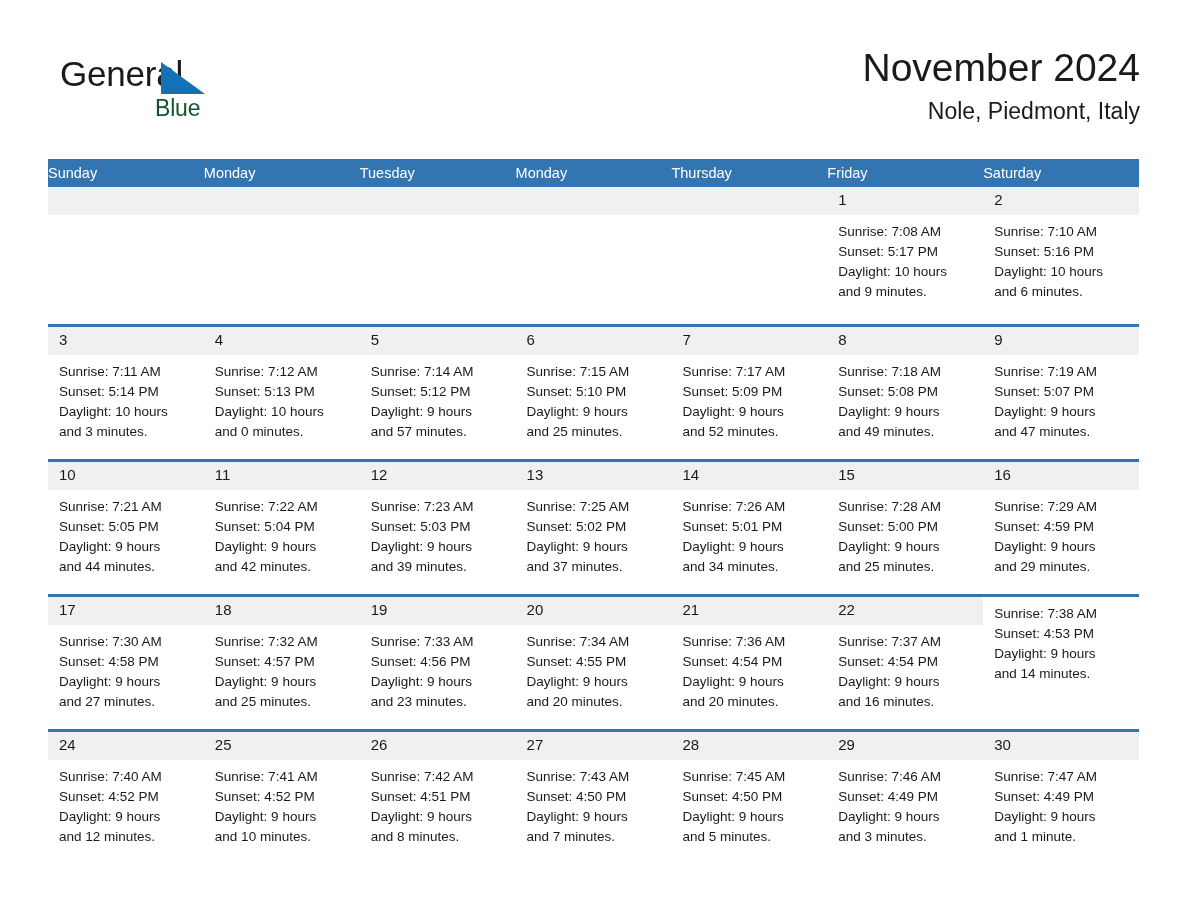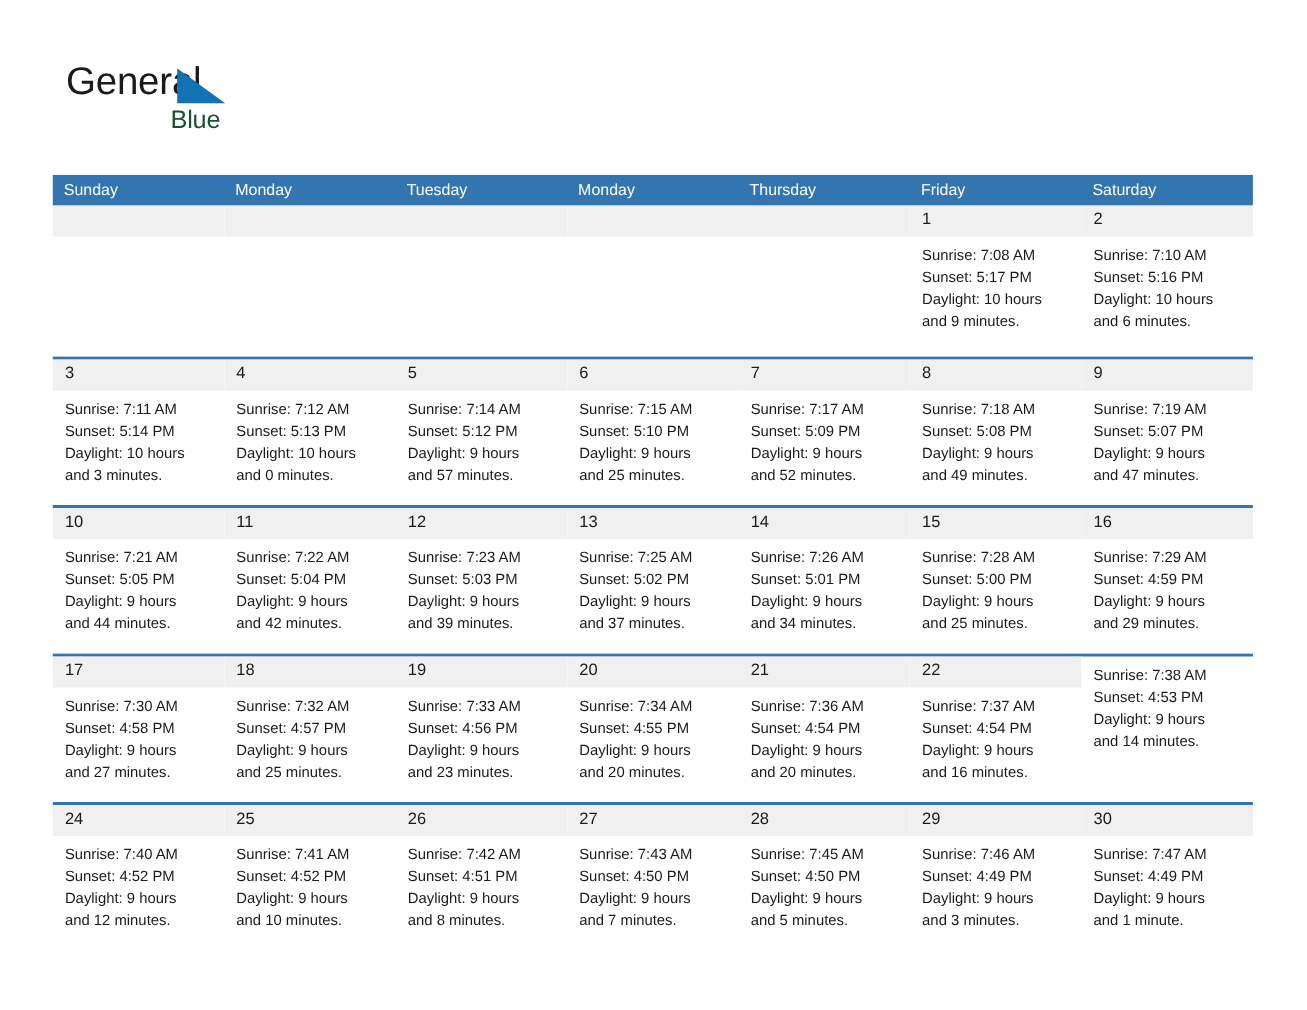--- a/index.html
+++ b/index.html
@@ -83,21 +83,21 @@
   .weekdays {
     display: grid;
     grid-template-columns: repeat(7, 1fr);
     background: #3375b0;
     height: 28px;
   }
   .weekday {
     color: #ffffff;
     font-size: 14.5px;
     line-height: 28px;
-    padding-left: 10px;
+    padding-left: 0;
     white-space: nowrap;
     overflow: hidden;
   }
 
   .week {
     display: grid;
     grid-template-columns: repeat(7, 1fr);
     border-top: 3px solid #3375b0;
   }
   .week:first-of-type { border-top: none; }
@@ -141,20 +141,24 @@
     <div class="brand">
       <span class="brand-general">General</span>
       <span class="brand-tri">
         <svg width="44" height="32" viewBox="0 0 44 32" xmlns="http://www.w3.org/2000/svg">
           <polygon points="0,0 44,32 0,32" fill="#1272b6"></polygon>
         </svg>
       </span>
       <span class="brand-blue">Blue</span>
     </div>
 
+    <div class="title-block">
+      <h1 class="cal-title">November 2024</h1>
+      <h2 class="cal-subtitle">Nole, Piedmont, Italy</h2>
+    </div>
 
   </div>
 
   <div class="calendar">
     <div class="weekdays" id="weekday-row">
         <div class="weekday">Sunday</div>
         <div class="weekday">Monday</div>
         <div class="weekday">Tuesday</div>
         <div class="weekday">Monday</div>
         <div class="weekday">Thursday</div>

